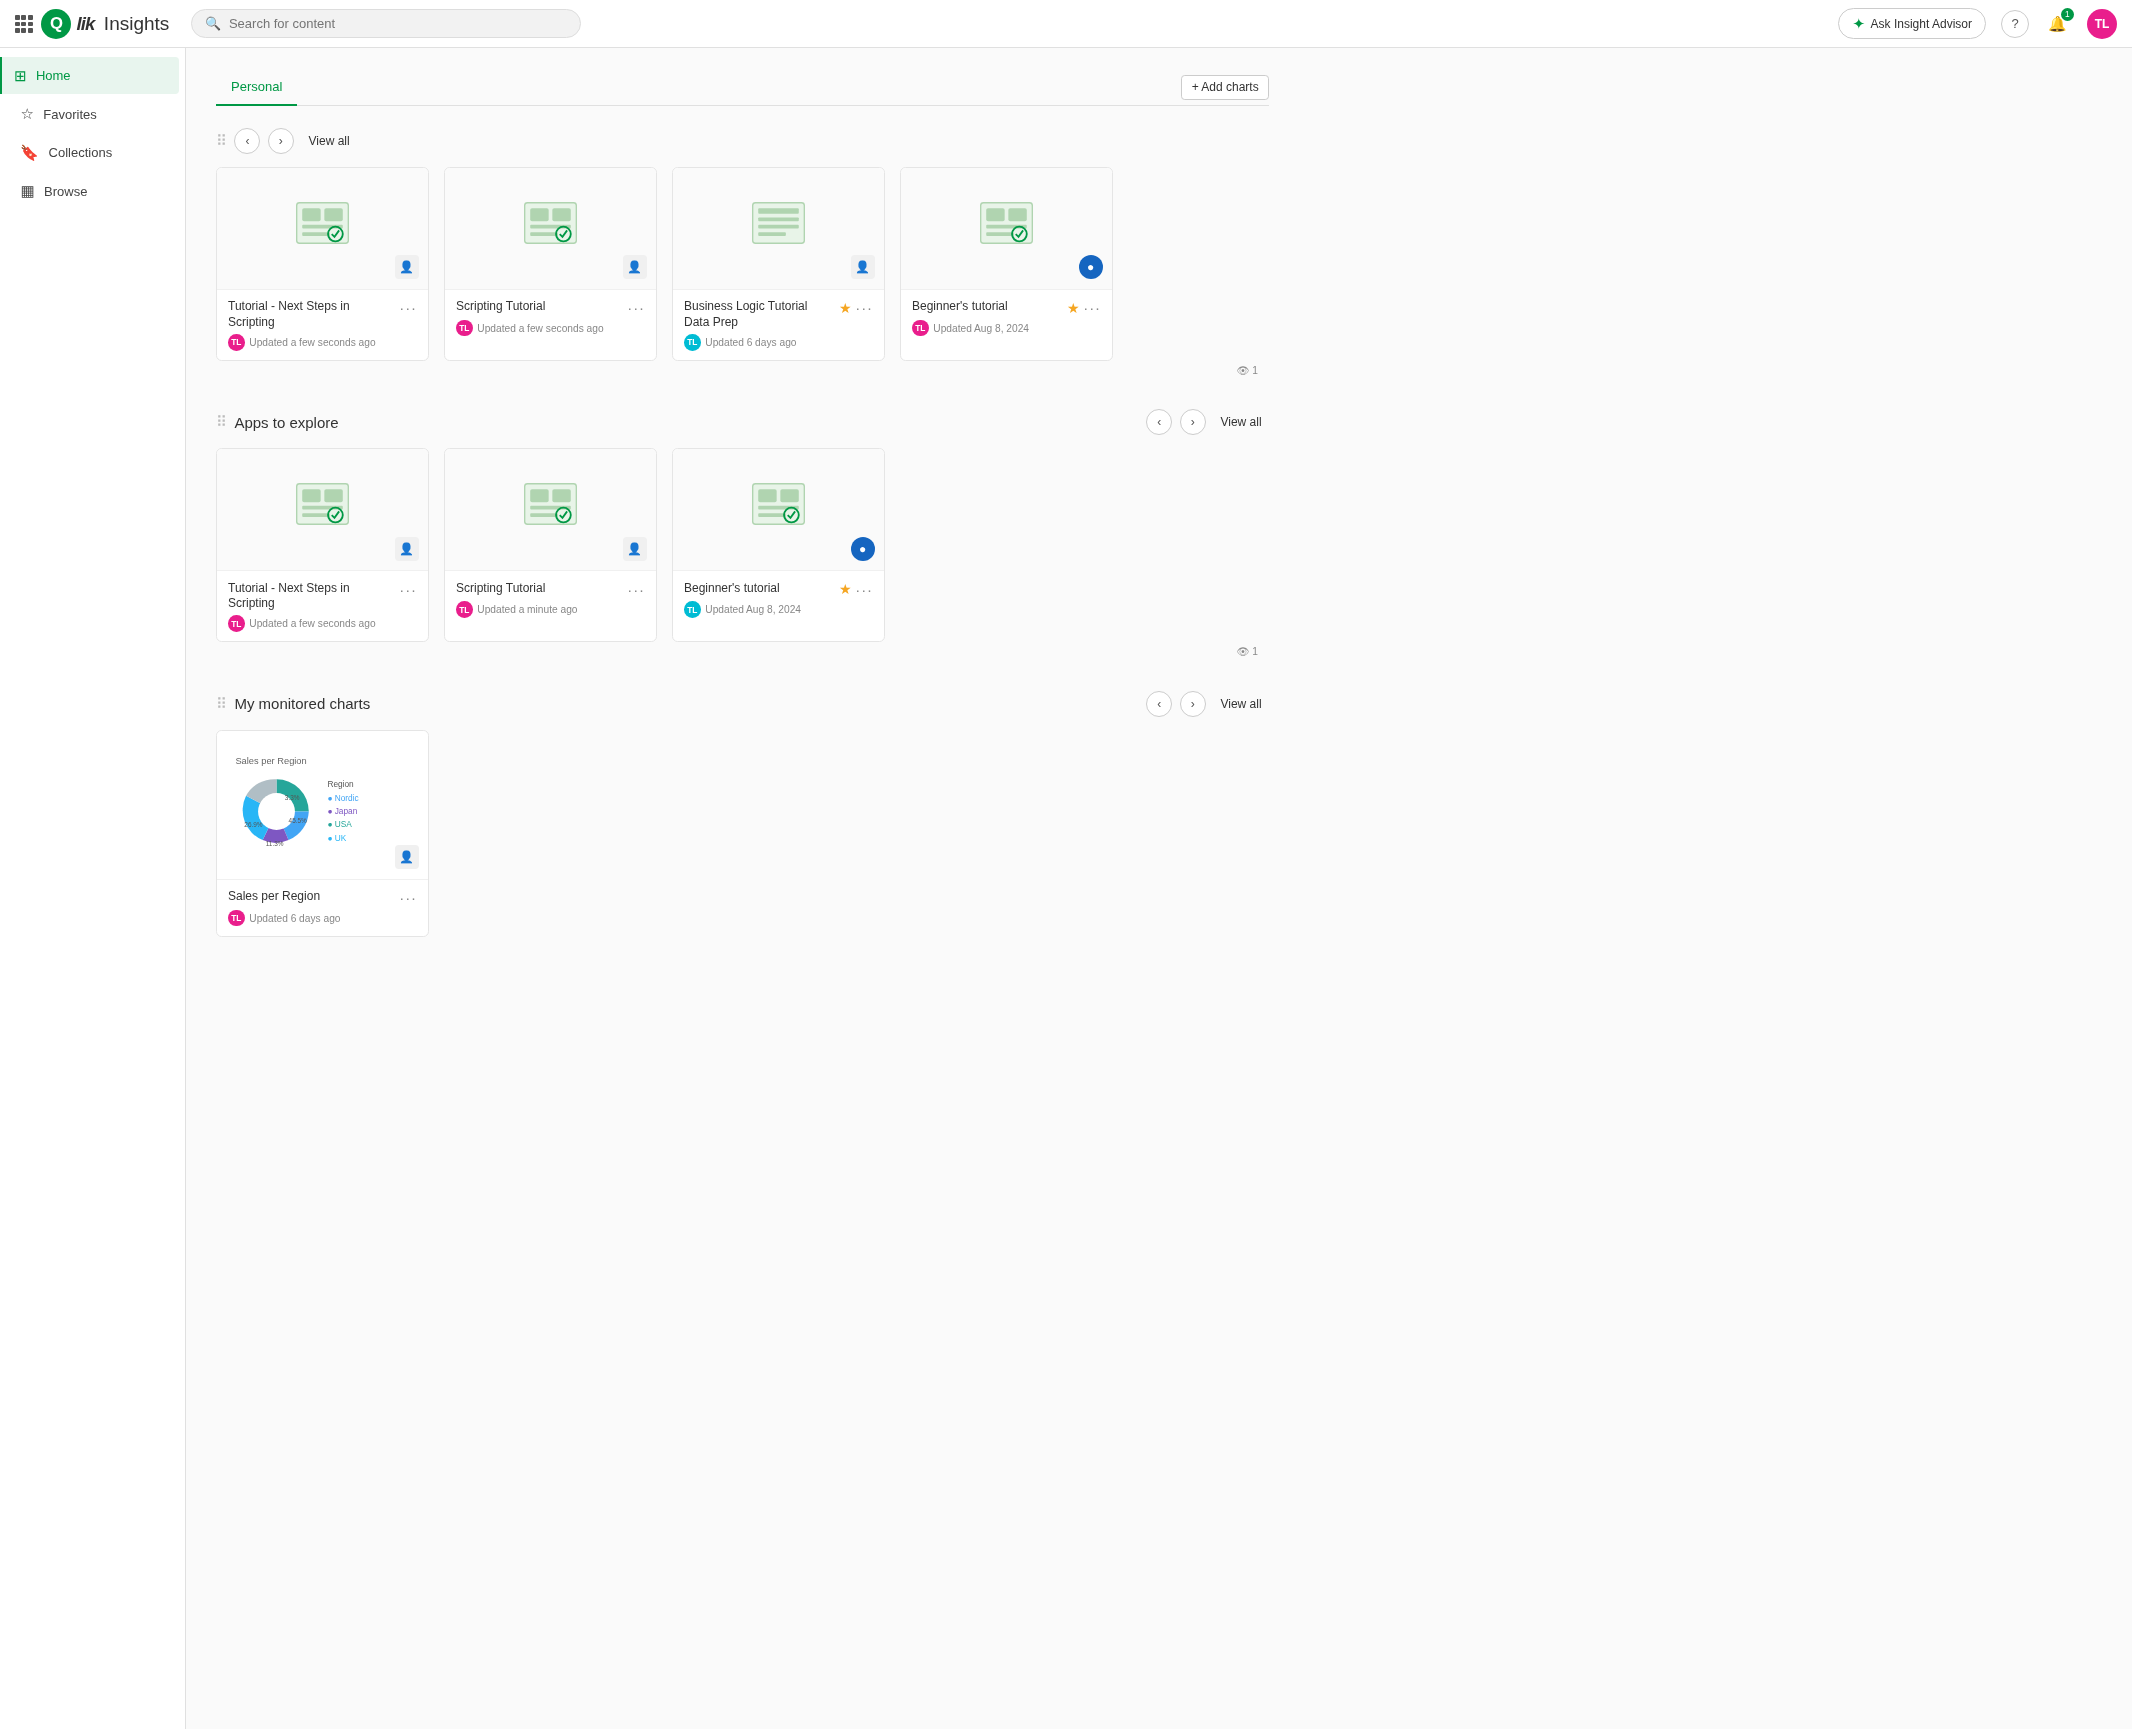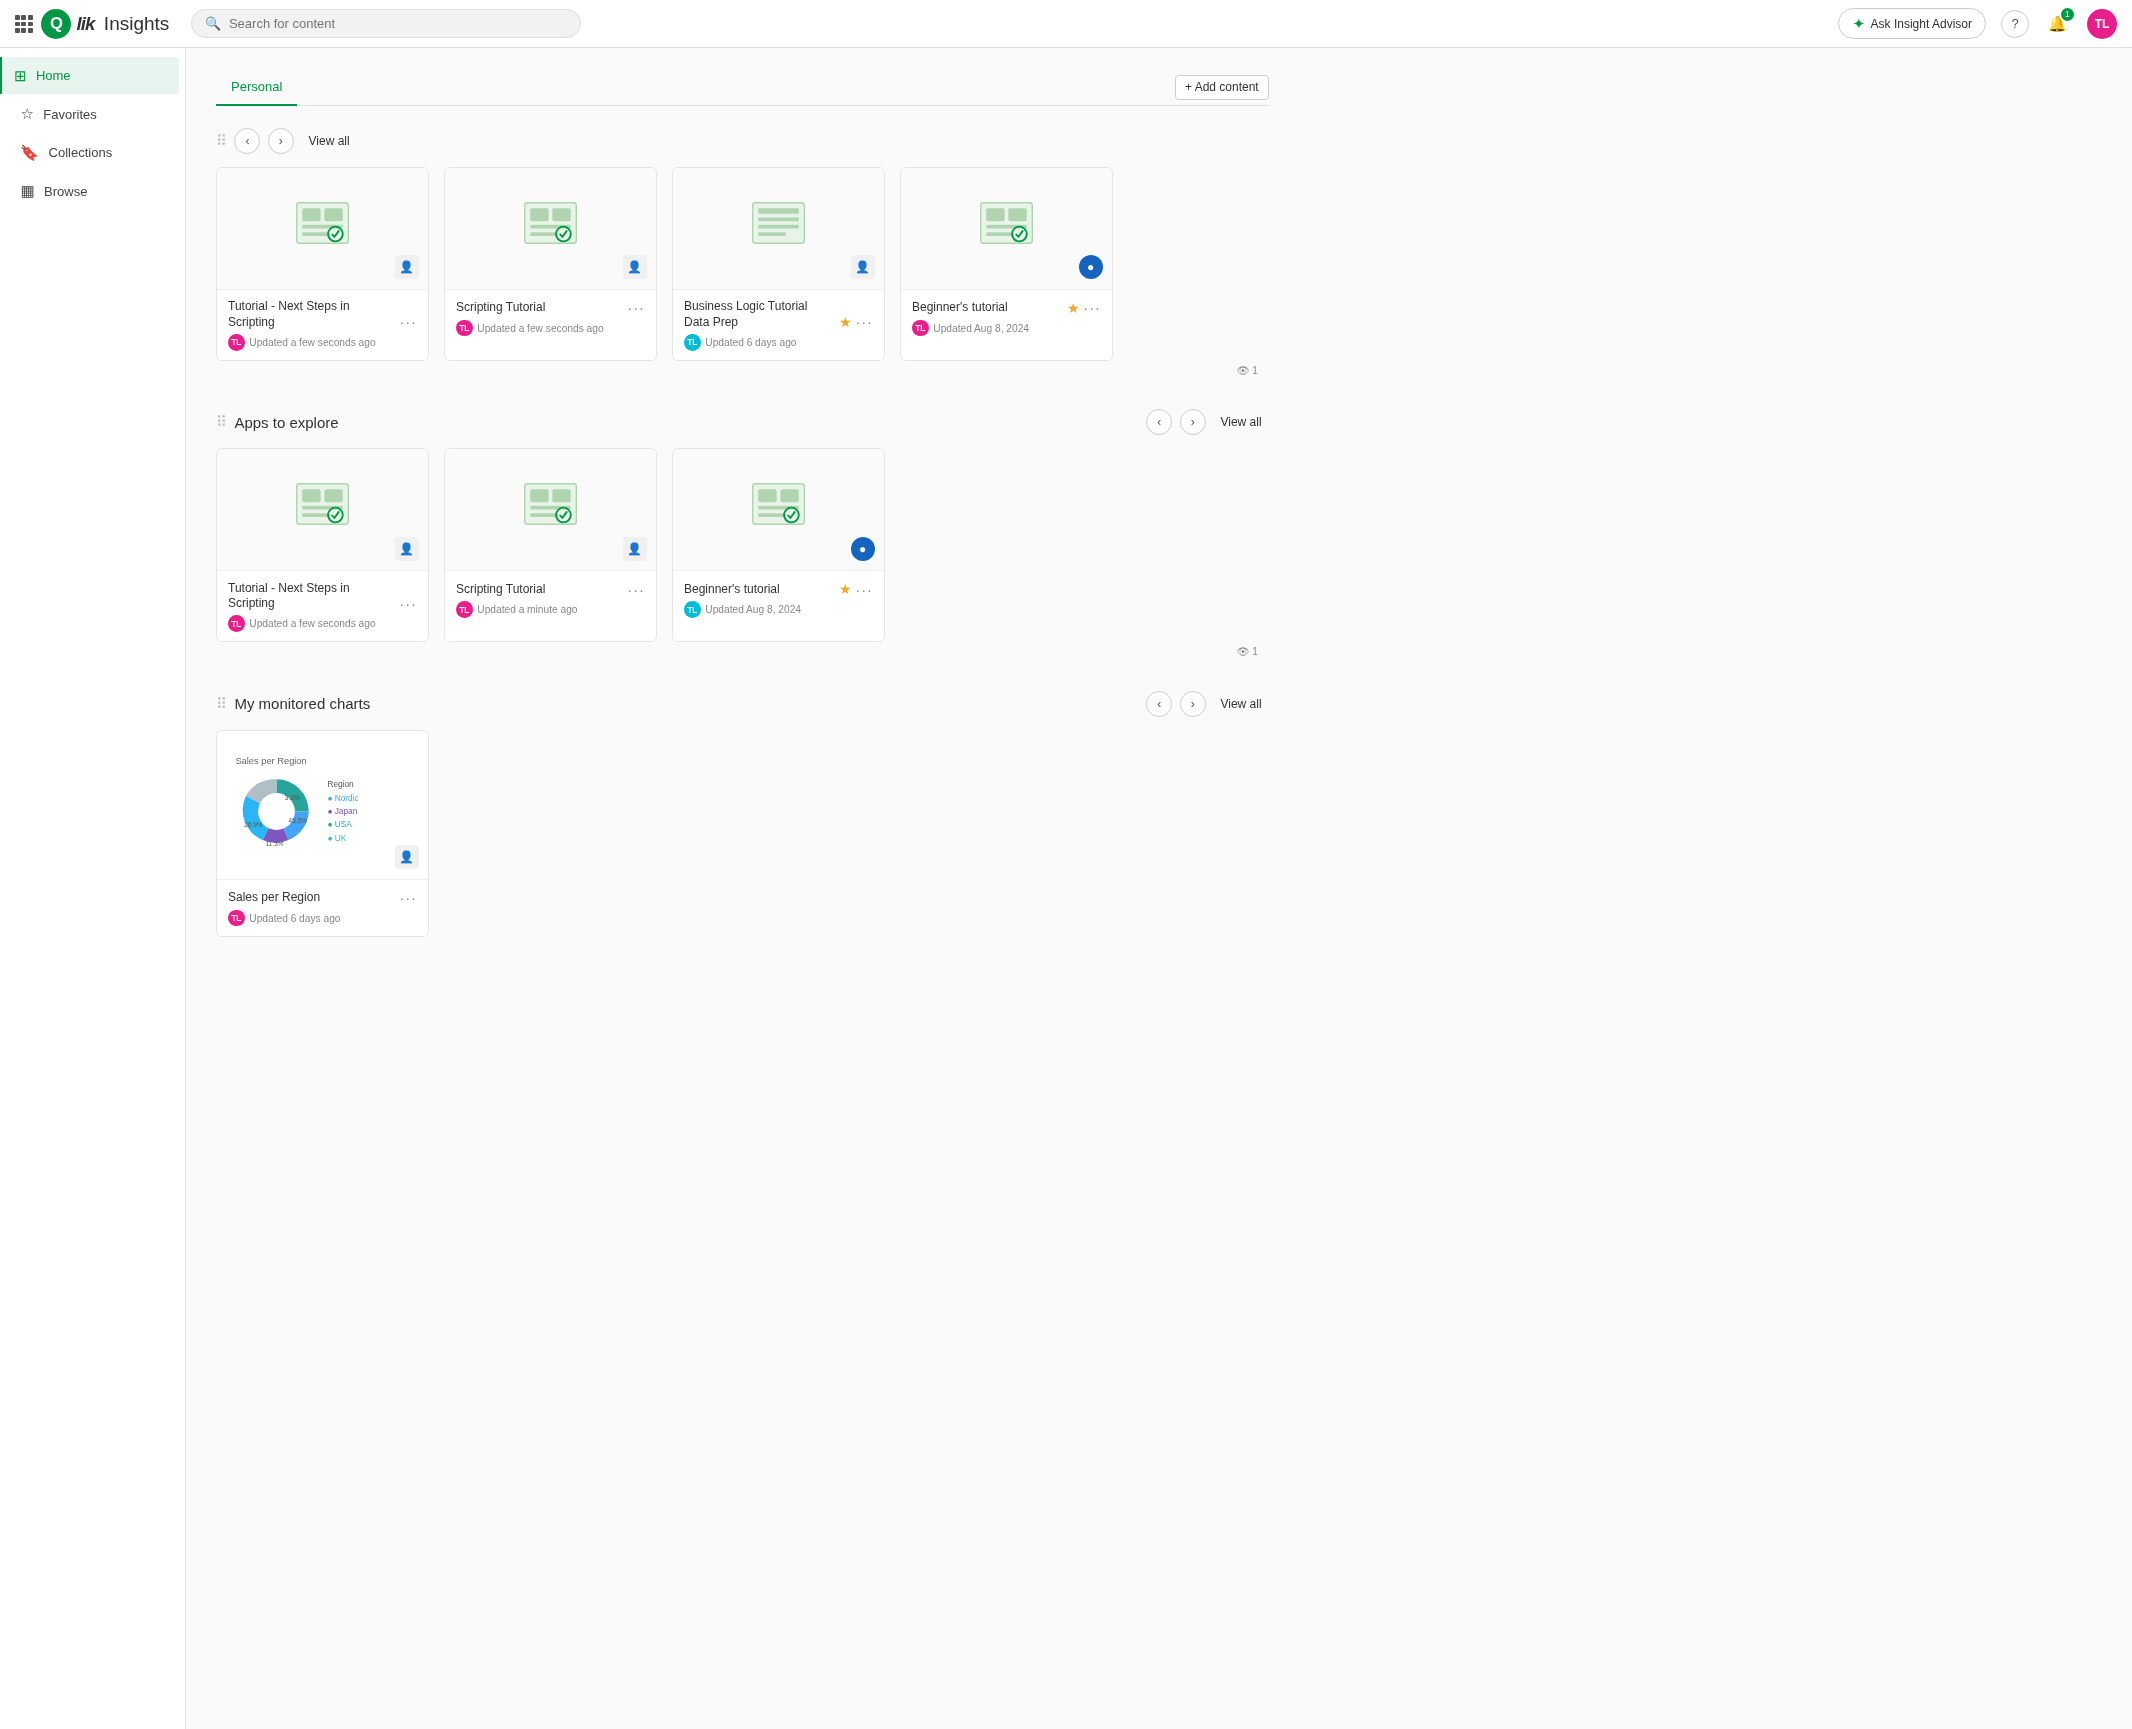--- a/index.html
+++ b/index.html
@@ -54,21 +54,21 @@
     .nav-btn { width: 26px; height: 26px; border-radius: 50%; border: 0.9px solid #ccc; background: #fff; cursor: pointer; display: flex; align-items: center; justify-content: center; font-size: 12px; color: #555; }
     .view-all-btn { font-size: 12px; color: #333; cursor: pointer; text-decoration: none; padding: 3.7px 7.4px; }
     .add-widgets-btn { display: flex; align-items: center; gap: 3.7px; font-size: 12px; color: #333; cursor: pointer; border: 0.9px solid #ccc; border-radius: 3.7px; padding: 4.6px 9.3px; background: #fff; }
 
     
     .cards-grid { display: flex; gap: 15px; flex-wrap: nowrap; overflow: hidden; }
     .card { background: #fff; border: 0.9px solid #e5e5e5; border-radius: 5.6px; width: 213px; flex-shrink: 0; cursor: pointer; transition: box-shadow 0.15s; }
     .card-thumbnail { height: 121px; display: flex; align-items: center; justify-content: center; background: #fafafa; border-radius: 5.6px 5.6px 0 0; position: relative; }
     .app-icon-svg { width: 59px; height: 59px; }
     .card-info { padding: 9.3px 11px; border-top: 0.9px solid #f0f0f0; }
-    .card-header-row { display: flex; align-items: flex-end; justify-content: space-between; }
+    .card-header-row { display: flex; align-items: flex-start; justify-content: space-between; }
     .card-title { font-size: 12px; font-weight: 500; color: #333; flex: 1; margin-right: 3.7px; line-height: 1.3; }
     .card-actions { display: flex; align-items: center; gap: 3.7px; }
     .star-btn { cursor: pointer; color: #ccc; font-size: 14px; }
     .star-btn.active { color: #f5a623; }
     .more-btn { cursor: pointer; color: #888; font-size: 15px; letter-spacing: 0.9px; }
     .card-meta { display: flex; align-items: center; gap: 4.6px; margin-top: 3.7px; }
     .avatar-sm { width: 16.7px; height: 16.7px; border-radius: 50%; background: #e91e8c; display: flex; align-items: center; justify-content: center; color: #fff; font-size: 8.3px; font-weight: 600; flex-shrink: 0; }
     .avatar-sm.teal { background: #00bcd4; }
     .card-time { font-size: 10.2px; color: #888; }
     .views-badge { display: flex; align-items: center; gap: 2.8px; font-size: 10.2px; color: #888; justify-content: flex-end; padding: 3.7px 11px; }
@@ -155,21 +155,21 @@
       </div>
     </div>
 
     <div class="content">
       <div class="content-inner">
 
 
         <div class="tabs-row">
           <div class="tab active">Personal</div>
           <div style="flex:1"></div>
-          <button class="add-widgets-btn">+ Add content</button>
+          <button class="add-widgets-btn">+ Add charts</button>
         </div>
 
         <div class="section">
           <div class="section-header">
             <span class="drag-handle">⠿</span>
             <div class="section-controls">
               <button class="nav-btn">‹</button>
               <button class="nav-btn">›</button>
               <a class="view-all-btn">View all</a>
             </div>

